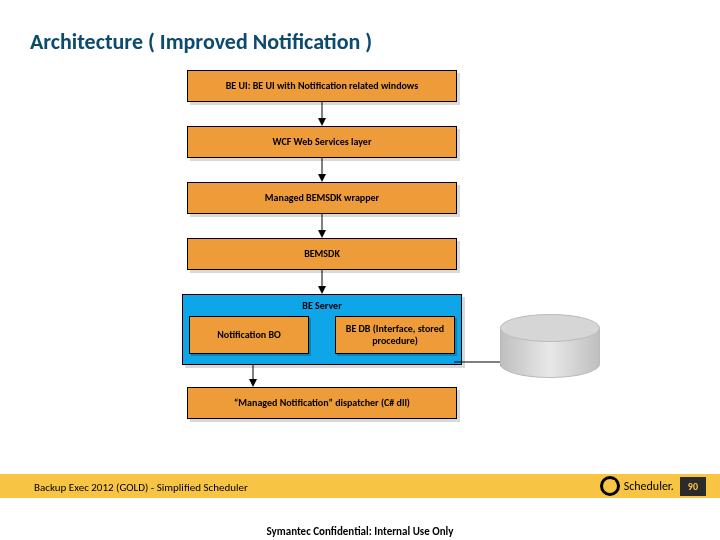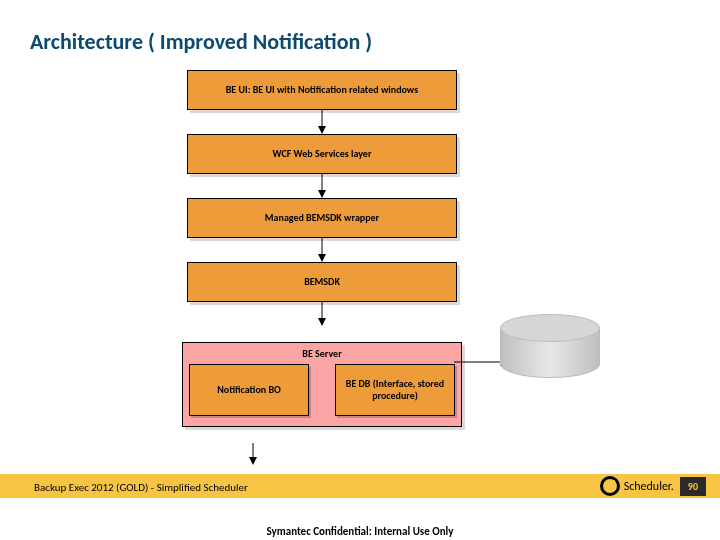--- a/index.html
+++ b/index.html
@@ -32,54 +32,54 @@
     text-align: center;
     font-size: 10px;
     font-weight: 600;
     color: #000;
     display: flex;
     align-items: center;
     justify-content: center;
     padding: 0 6px;
     line-height: 1.2;
   }
-  .full { width: 270px; height: 40px; margin: 0 auto; text-align: center; }
+  .full { width: 270px; height: 32px; margin: 0 auto; text-align: center; }
   .arrow {
     width: 270px;
     height: 24px;
     margin: 0 auto;
     display: flex;
     align-items: center;
     justify-content: center;
   }
   .arrow svg { display: block; }
   .server-group {
     width: 280px;
-    margin: 16px auto;
-    background: #fca5a5;
+    margin: 0 auto;
+    background: #0ea5e9;
     border: 1px solid #000;
     box-shadow: 3px 3px 0 #d9d9d9;
     padding: 2px 6px 10px 6px;
     position: relative;
   }
   .server-title {
     text-align: center;
     font-size: 10px;
     font-weight: 600;
     color: #000;
     padding: 2px 0 4px;
   }
   .server-row {
     display: flex;
     gap: 18px;
     justify-content: space-between;
   }
   .server-row .box {
     width: 120px;
-    height: 52px;
+    height: 38px;
     background: #ee9b3a;
     border: 1px solid #000;
     box-shadow: 2px 2px 0 rgba(0,0,0,0.2);
   }
   .dispatcher-arrow {
     width: 270px;
     height: 22px;
     margin: 0 auto;
     position: relative;
   }
@@ -236,20 +236,21 @@
     </div>
   </div>
 
   <div class="dispatcher-arrow">
     <svg width="270" height="22" style="position:absolute;left:0;top:0">
       <line x1="66" y1="0" x2="66" y2="16" stroke="#000" stroke-width="1"></line>
       <polygon points="62,14 70,14 66,22" fill="#000"></polygon>
     </svg>
   </div>
 
+  <div class="box full">“Managed Notification” dispatcher (C# dll)</div>
 </div>
 
 <div class="side-arrow">
   <svg width="56" height="10">
     <line x1="0" y1="5" x2="48" y2="5" stroke="#000" stroke-width="1"></line>
     <polygon points="46,1 46,9 56,5" fill="#000"></polygon>
   </svg>
 </div>
 
 <div class="cyl">

